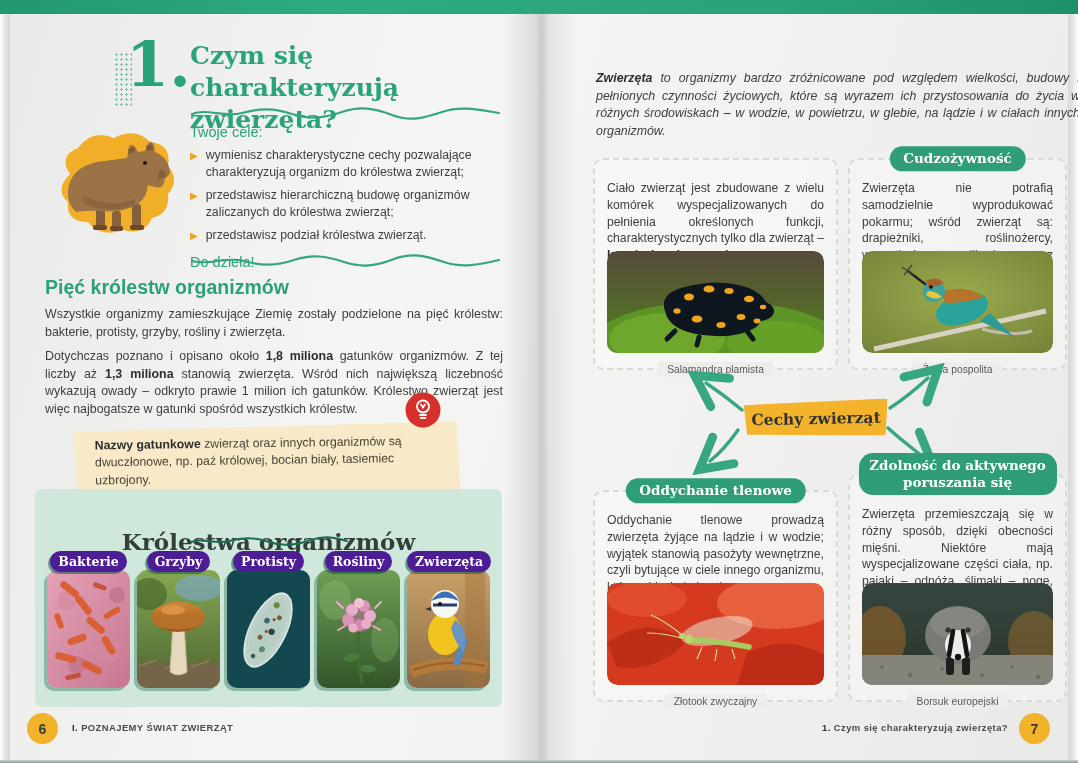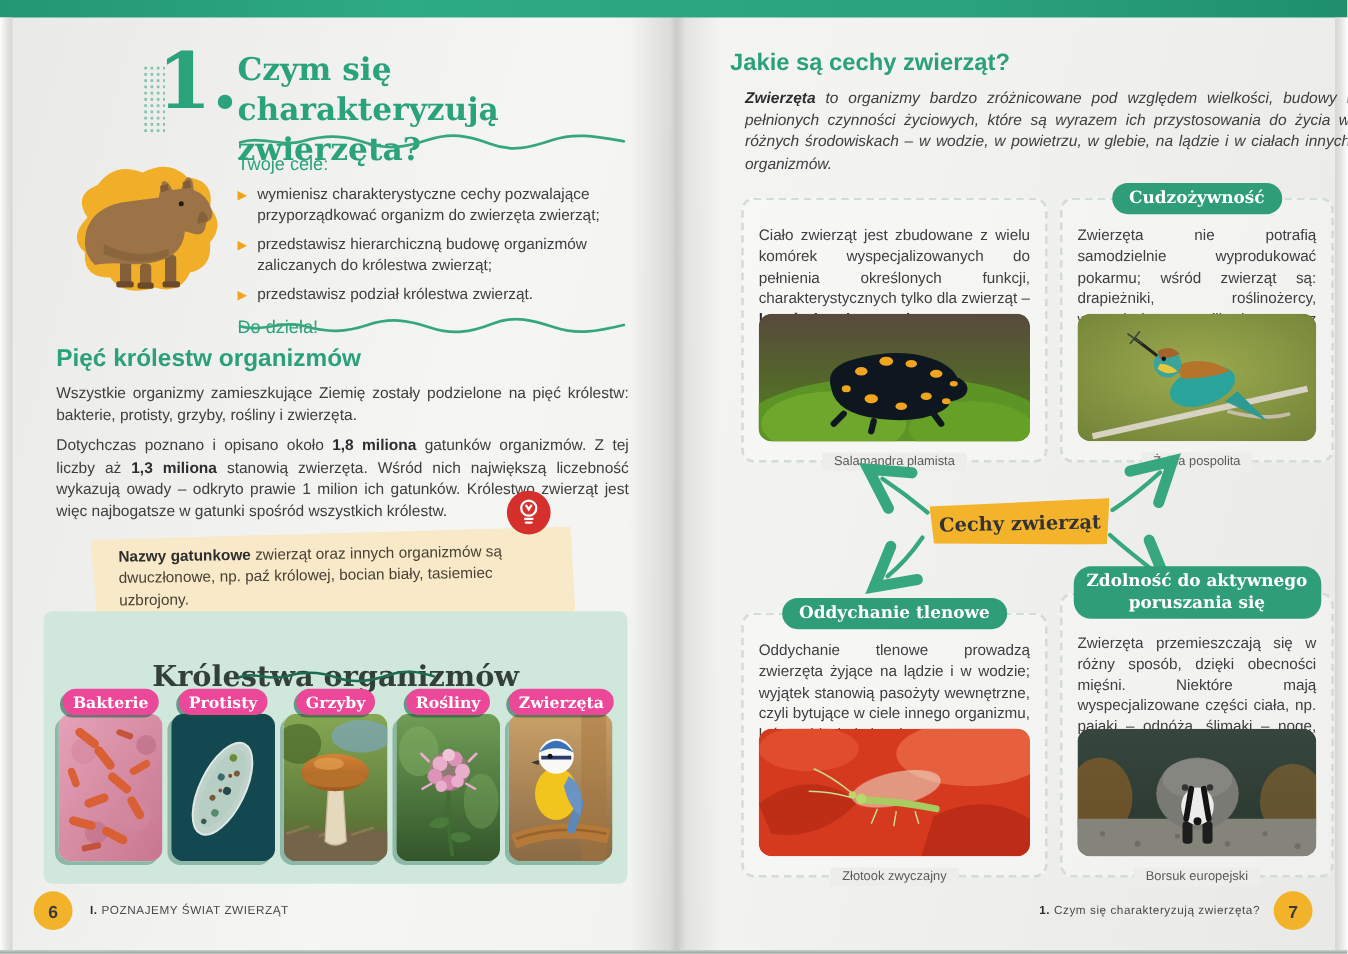--- a/index.html
+++ b/index.html
@@ -33,27 +33,27 @@
   .para2{left:45px;top:348px;width:458px;}
   .note{left:73px;top:424px;width:387px;background:#f8e9c9;transform:rotate(-0.8deg);
         padding:11px 46px 11px 22px;box-sizing:border-box;font-size:12.3px;line-height:1.42;color:#4a4335;
         clip-path:polygon(0 7%,99.2% 0,100% 93%,1.2% 100%);}
   .bulb{left:404px;top:391px;width:38px;height:38px;z-index:3;}
   .panel{left:35px;top:489px;width:467px;height:218px;background:#cfe8db;border-radius:7px;}
   .panel-title{left:0;top:7px;width:100%;text-align:center;font-size:23px;font-weight:600;color:#33403a;margin-top:32px;}
   .panel-wavy{left:154px;top:46px;}
   .cards{left:12px;top:62px;width:443px;display:flex;justify-content:space-between;}
   .card{width:83px;position:relative;text-align:center;}
-  .kpill{position:relative;z-index:2;display:inline-block;background:#ec4899;color:#fff;
+  .kpill{position:relative;z-index:2;display:inline-block;background:#4c1d95;color:#fff;
          font-family:"DejaVu Serif",serif;font-weight:700;font-size:12.5px;padding:3px 8px;border-radius:13px;
          margin-bottom:-12px;box-shadow:-2px 2px 0 rgba(16,86,66,.55);white-space:nowrap;}
   .kphoto{width:83px;height:118px;border-radius:10px;box-shadow:-3px 3px 0 rgba(18,92,70,.35);display:block;}
   .pagedot{width:31px;height:31px;border-radius:50%;background:#f2b229;display:flex;align-items:center;justify-content:center;
            font-size:14px;font-weight:700;color:#3a3a3a;}
-  .chapter{font-size:9.4px;color:#4a4a4a;letter-spacing:.45px;}
+  .chapter{font-size:9.4px;color:#4a4a4a;letter-spacing:.45px;font-weight:bold;}
   
   .r-head{left:584px;top:40px;font-size:19px;font-weight:700;color:#2aa17a;}
   .r-intro{left:596px;top:70px;width:484px;font-style:italic;}
   .fbox{border:2px dashed #d2ddd6;border-radius:10px;background:rgba(255,255,255,.35);box-sizing:border-box;}
   .fpill{position:absolute;top:0;left:50%;transform:translate(-50%,-55%);background:#2f9e78;color:#fff;
          font-family:"DejaVu Serif",serif;font-weight:700;font-size:13.5px;line-height:1.25;padding:4px 14px;
          border-radius:16px;white-space:nowrap;text-align:center;}
   .fpill.two{white-space:normal;width:178px;border-radius:14px;padding:4px 10px;}
   .ftext{margin:20px 12px 0 12px;font-size:12.2px;line-height:1.38;color:#3e3e3e;text-align:justify;}
   .fphoto{position:absolute;left:12px;bottom:15px;border-radius:10px;display:block;}
@@ -96,21 +96,21 @@
       <path fill="#7f5c38" d="M90,33 L96,31 L97,36 L91,38 Z M108,30 L114,28 L115,34 L109,35 Z"></path>
       <circle cx="107" cy="47" r="2" fill="#26180c"></circle>
       <path fill="#7f5c38" opacity=".8" d="M123,53 Q129,55 128,61 L120,63 Q120,56 123,53 Z"></path>
     </g>
   </svg>
 
   <div class="abs goals">
     <div class="goals-h">Twoje cele:</div>
     <div class="goal">
       <span class="bullet">▶</span>
-      <span class="g-text">wymienisz charakterystyczne cechy pozwalające przyporządkować organizm do zwierzęta zwierząt;</span>
+      <span class="g-text">wymienisz charakterystyczne cechy pozwalające charakteryzują organizm do królestwa zwierząt;</span>
     </div>
     <div class="goal">
       <span class="bullet">▶</span>
       <span class="g-text">przedstawisz hierarchiczną budowę organizmów zaliczanych do królestwa zwierząt;</span>
     </div>
     <div class="goal">
       <span class="bullet">▶</span>
       <span class="g-text">przedstawisz podział królestwa zwierząt.</span>
     </div>
     <div class="goals-outro">Do dzieła!</div>
@@ -170,41 +170,20 @@
             <rect x="4" y="48" width="16" height="6" rx="3" transform="rotate(70 12 51)"></rect>
           </g>
           <g fill="#c04a28" opacity=".85">
             <rect x="46" y="14" width="14" height="5" rx="2.5" transform="rotate(20 53 16)"></rect>
             <rect x="18" y="104" width="16" height="5" rx="2.5" transform="rotate(-12 26 106)"></rect>
           </g>
         </svg>
       </div>
 
       <div class="card">
-        <span class="kpill">Protisty</span>
-        <svg class="kphoto" viewBox="0 0 83 118" preserveAspectRatio="none">
-          <rect width="83" height="118" fill="#17505a"></rect>
-          <rect width="83" height="118" fill="#0e3a42" opacity=".35"></rect>
-          <g transform="rotate(26 41 60)">
-            <ellipse cx="41" cy="60" rx="18" ry="40" fill="#cdddd4" opacity=".93" stroke="#eef5f0" stroke-width="1.6"></ellipse>
-            <ellipse cx="41" cy="60" rx="13" ry="34" fill="#b3ccc2" opacity=".7"></ellipse>
-            <circle cx="38" cy="34" r="3" fill="#6a8a3a"></circle>
-              <circle cx="46" cy="44" r="2.4" fill="#7a5a3a"></circle>
-            <circle cx="36" cy="52" r="2.8" fill="#3a6a6a"></circle>
-              <circle cx="45" cy="60" r="3.2" fill="#2a4a4a"></circle>
-            <circle cx="37" cy="70" r="2.4" fill="#7a5a3a"></circle>
-              <circle cx="44" cy="80" r="3" fill="#5a8a6a"></circle>
-            <circle cx="39" cy="90" r="2.2" fill="#3a5a5a"></circle>
-              <circle cx="42" cy="48" r="1.6" fill="#8a4a2a"></circle>
-            <circle cx="40" cy="62" r="1.5" fill="#8a4a2a"></circle>
-          </g>
-        </svg>
-      </div>
-
-      <div class="card">
         <span class="kpill">Grzyby</span>
         <svg class="kphoto" viewBox="0 0 83 118" preserveAspectRatio="none">
           <defs>
               <linearGradient id="gmush" x1="0" y1="0" x2="0" y2="1">
             <stop offset="0" stop-color="#86a854"></stop>
                 <stop offset=".7" stop-color="#5d7a3a"></stop>
                 <stop offset="1" stop-color="#6a5a3a"></stop>
               </linearGradient>
             <linearGradient id="gcap" x1="0" y1="0" x2="0" y2="1">
             <stop offset="0" stop-color="#d28334"></stop>
@@ -213,20 +192,41 @@
             </defs>
           <rect width="83" height="118" fill="url(#gmush)"></rect>
           <ellipse cx="62" cy="18" rx="24" ry="13" fill="#7ba8c8" opacity=".65"></ellipse>
           <ellipse cx="12" cy="24" rx="18" ry="16" fill="#4a6a2a" opacity=".7"></ellipse>
           <rect y="94" width="83" height="24" fill="#74644a"></rect>
           <path d="M2,96 L20,90 M28,98 L44,92 M54,97 L72,91" stroke="#8a7a52" stroke-width="2"></path>
           <path d="M33,102 L36,54 Q41,50 47,54 L50,102 Q41,108 33,102 Z" fill="#e5d9bd" stroke="#c9b896" stroke-width="1"></path>
           <ellipse cx="41" cy="47" rx="27" ry="15" fill="url(#gcap)"></ellipse>
           <ellipse cx="41" cy="52" rx="25" ry="7" fill="#b5702a"></ellipse>
           <ellipse cx="36" cy="40" rx="12" ry="5" fill="#e09a4c" opacity=".8"></ellipse>
+        </svg>
+      </div>
+
+      <div class="card">
+        <span class="kpill">Protisty</span>
+        <svg class="kphoto" viewBox="0 0 83 118" preserveAspectRatio="none">
+          <rect width="83" height="118" fill="#17505a"></rect>
+          <rect width="83" height="118" fill="#0e3a42" opacity=".35"></rect>
+          <g transform="rotate(26 41 60)">
+            <ellipse cx="41" cy="60" rx="18" ry="40" fill="#cdddd4" opacity=".93" stroke="#eef5f0" stroke-width="1.6"></ellipse>
+            <ellipse cx="41" cy="60" rx="13" ry="34" fill="#b3ccc2" opacity=".7"></ellipse>
+            <circle cx="38" cy="34" r="3" fill="#6a8a3a"></circle>
+              <circle cx="46" cy="44" r="2.4" fill="#7a5a3a"></circle>
+            <circle cx="36" cy="52" r="2.8" fill="#3a6a6a"></circle>
+              <circle cx="45" cy="60" r="3.2" fill="#2a4a4a"></circle>
+            <circle cx="37" cy="70" r="2.4" fill="#7a5a3a"></circle>
+              <circle cx="44" cy="80" r="3" fill="#5a8a6a"></circle>
+            <circle cx="39" cy="90" r="2.2" fill="#3a5a5a"></circle>
+              <circle cx="42" cy="48" r="1.6" fill="#8a4a2a"></circle>
+            <circle cx="40" cy="62" r="1.5" fill="#8a4a2a"></circle>
+          </g>
         </svg>
       </div>
 
       <div class="card">
         <span class="kpill">Rośliny</span>
         <svg class="kphoto" viewBox="0 0 83 118" preserveAspectRatio="none">
           <defs>
               <linearGradient id="gclov" x1="0" y1="0" x2="0" y2="1">
             <stop offset="0" stop-color="#6f9e55"></stop>
                 <stop offset="1" stop-color="#32552a"></stop>
@@ -277,21 +277,20 @@
       </div>
 
     </div>
   </div>
 
   <div class="abs pagedot" style="left:27px;top:713px;">
     <span>6</span>
   </div>
   <div class="abs chapter" style="left:72px;top:722px;"><b>I.</b><span> POZNAJEMY ŚWIAT ZWIERZĄT</span></div>
 
-  <div class="abs r-head">Jakie są cechy zwierząt?</div>
   <p class="abs body-text r-intro" style="margin:0;"><b>Zwierzęta</b><span> to organizmy bardzo zróżnicowane pod względem wielkości, budowy i pełnionych czynności życiowych, które są wyrazem ich przystosowania do życia w różnych środowiskach – w wodzie, w powietrzu, w glebie, na lądzie i w ciałach innych organizmów.</span></p>
 
   <div class="abs fbox" style="left:593px;top:158px;width:245px;height:212px;">
     <p class="ftext"><span>Ciało zwierząt jest zbudowane z wielu komórek wyspecjalizowanych do pełnienia określonych funkcji, charakterystycznych tylko dla zwierząt – </span><b>komórek zwierzęcych</b><span>.</span></p>
     <svg class="fphoto" width="217" height="102" viewBox="0 0 217 102" preserveAspectRatio="none">
       <defs>
           <linearGradient id="gmoss" x1="0" y1="0" x2="0" y2="1">
         <stop offset="0" stop-color="#574a3c"></stop>
             <stop offset=".45" stop-color="#55622c"></stop>
             <stop offset="1" stop-color="#4f8420"></stop>

